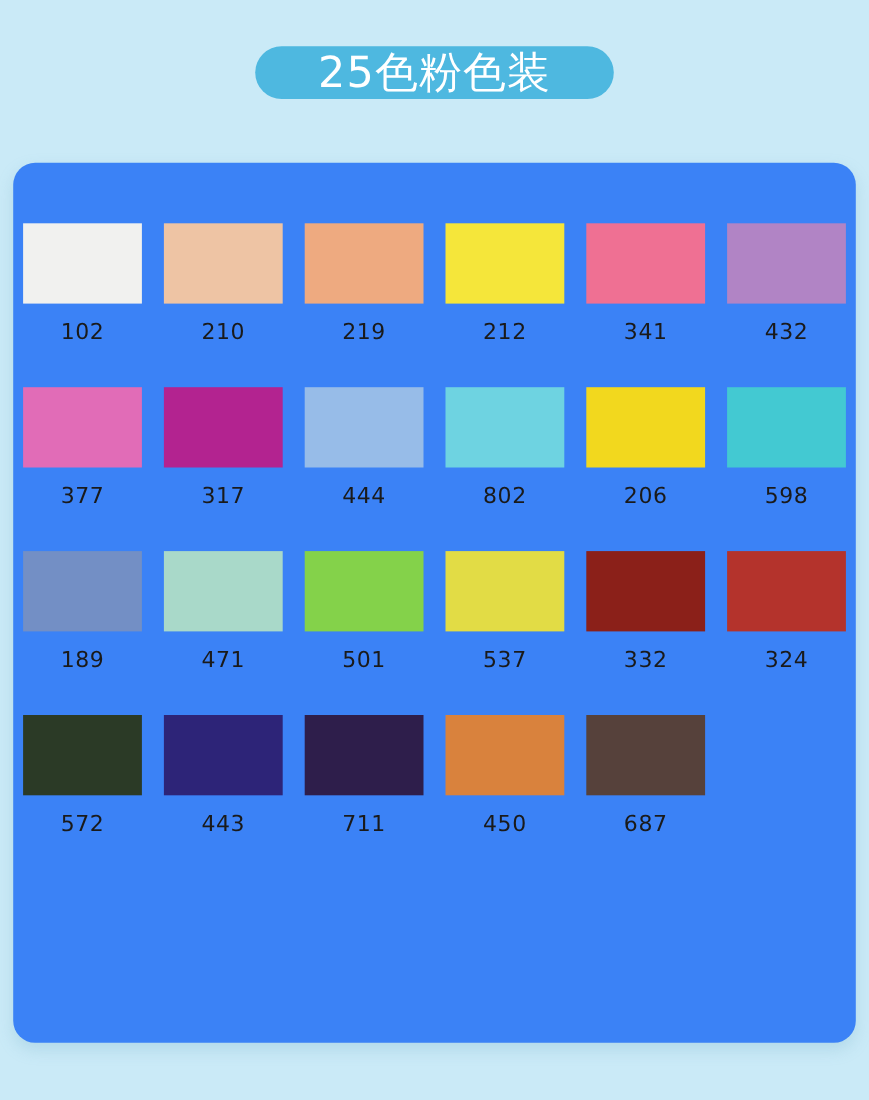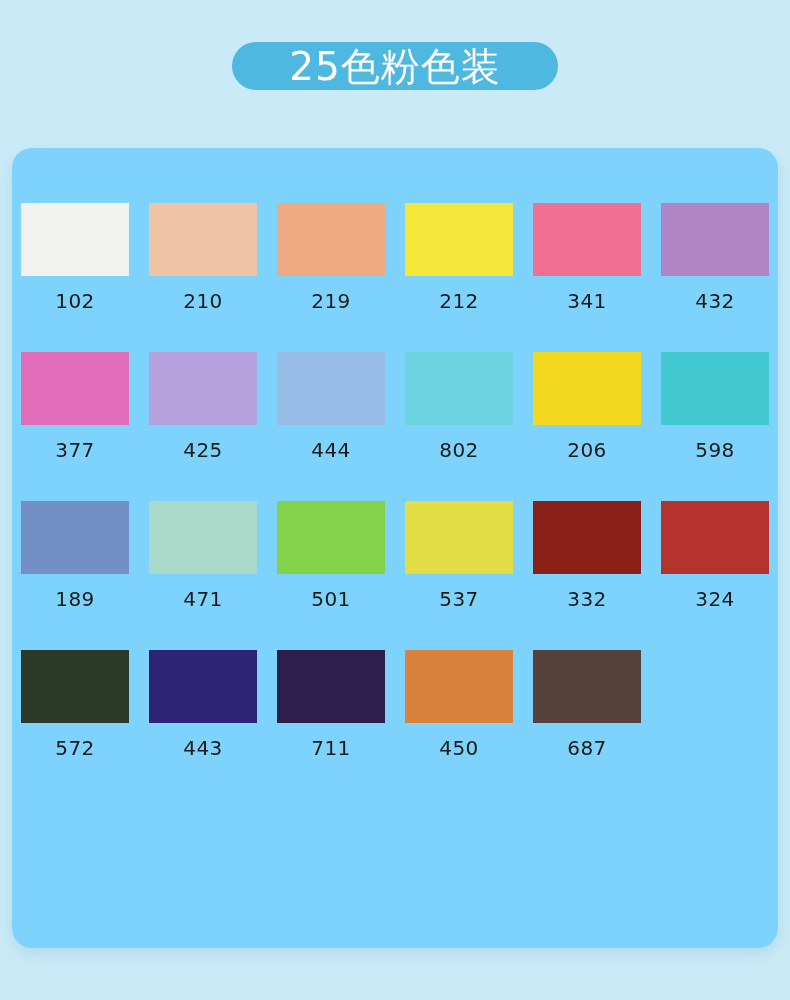--- a/index.html
+++ b/index.html
@@ -90,21 +90,21 @@
     grid-column: 4;
   }
 </style>
 </head>
 <body style="background: rgb(202, 234, 247);">
 
 <div id="title-banner" style="background: rgb(78, 184, 224);">
   <span id="title-text" style="color: rgb(255, 255, 255);">25色粉色装</span>
 </div>
 
-<div id="swatch-card" style="background: #7dd3fc;">
+<div id="swatch-card" style="background: #3b82f6;">
   <div id="swatch-grid">
       <div class="swatch-cell">
         <div class="swatch-chip" title="102" style="background: rgb(241, 241, 239);"></div>
         <div class="swatch-label">102</div>
       </div>
       <div class="swatch-cell">
         <div class="swatch-chip" title="210" style="background: rgb(238, 196, 164);"></div>
         <div class="swatch-label">210</div>
       </div>
       <div class="swatch-cell">
@@ -121,22 +121,22 @@
       </div>
       <div class="swatch-cell">
         <div class="swatch-chip" title="432" style="background: rgb(177, 132, 197);"></div>
         <div class="swatch-label">432</div>
       </div>
       <div class="swatch-cell">
         <div class="swatch-chip" title="377" style="background: rgb(225, 108, 183);"></div>
         <div class="swatch-label">377</div>
       </div>
       <div class="swatch-cell">
-        <div class="swatch-chip" title="425" style="background: rgb(180, 161, 221);"></div>
-        <div class="swatch-label">425</div>
+        <div class="swatch-chip" title="317" style="background: rgb(179, 35, 144);"></div>
+        <div class="swatch-label">317</div>
       </div>
       <div class="swatch-cell">
         <div class="swatch-chip" title="444" style="background: rgb(151, 188, 232);"></div>
         <div class="swatch-label">444</div>
       </div>
       <div class="swatch-cell">
         <div class="swatch-chip" title="423" style="background: rgb(110, 211, 225);"></div>
         <div class="swatch-label">802</div>
       </div>
       <div class="swatch-cell">

